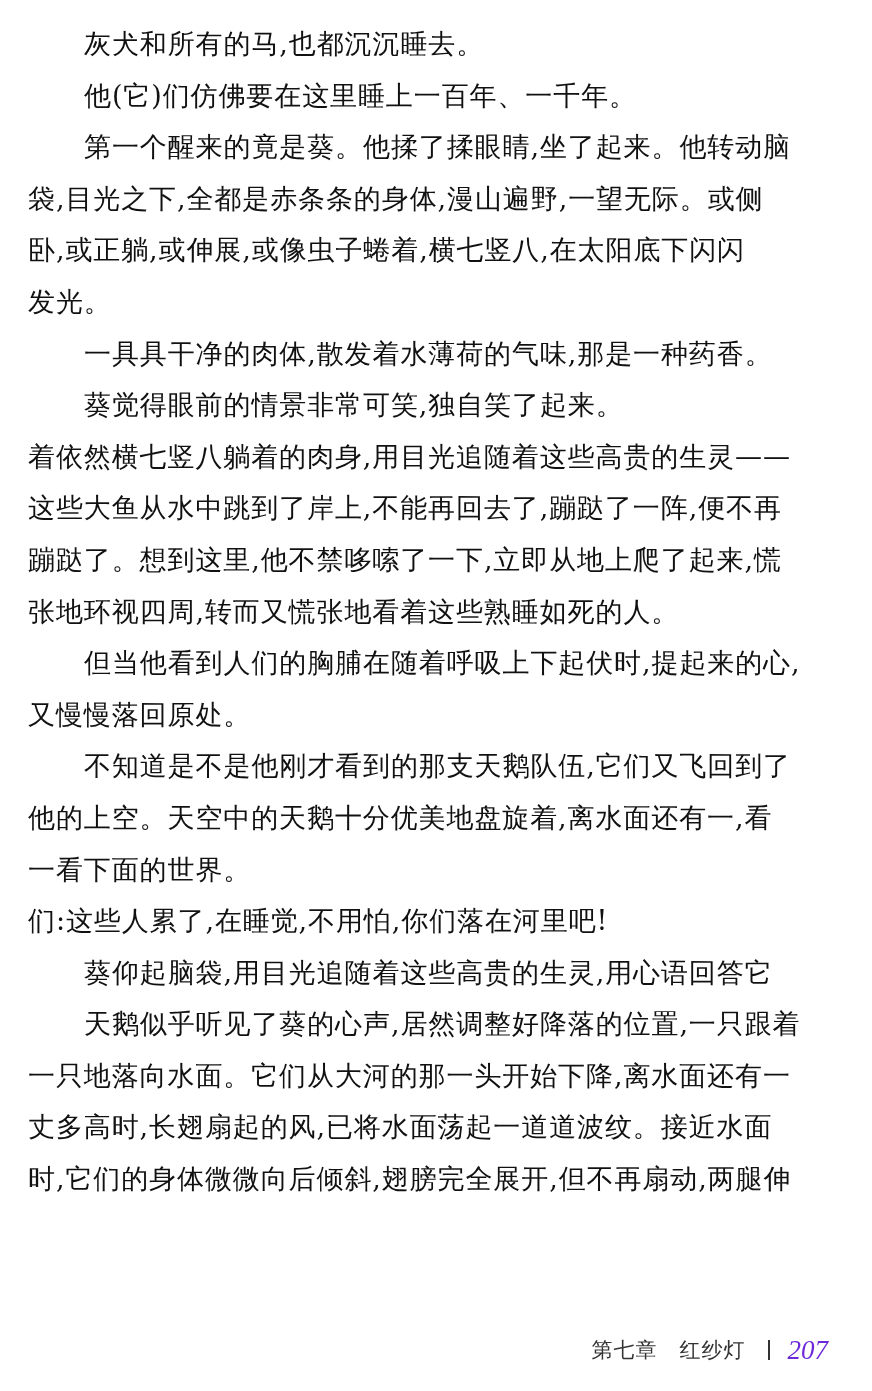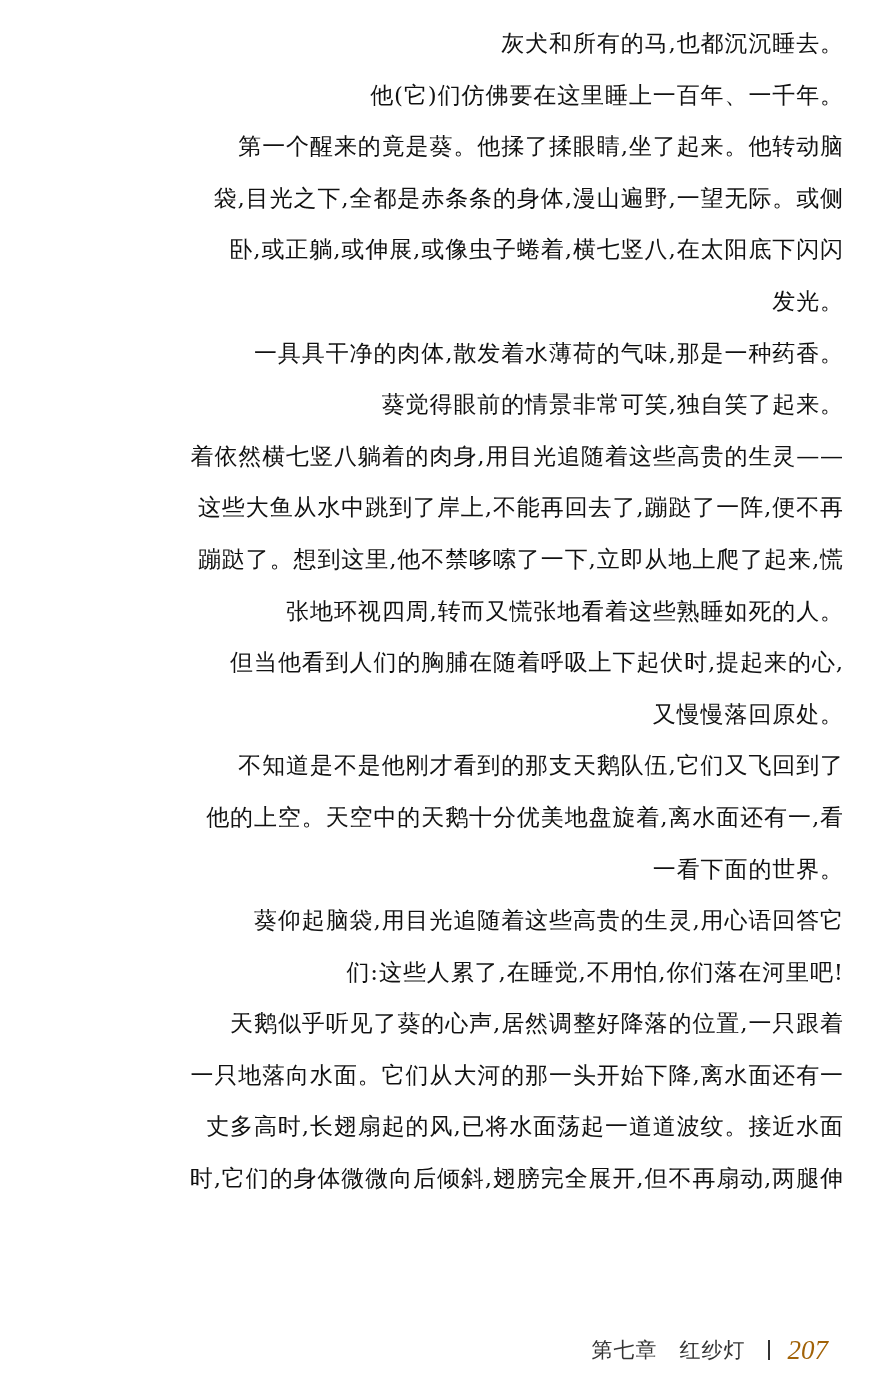--- a/index.html
+++ b/index.html
@@ -17,24 +17,23 @@
   }
   .page-body {
     position: absolute;
     left: 28px;
     top: 18px;
     width: 816px;
   }
   .line {
     height: 51.6px;
     line-height: 51.6px;
-    font-size: 23px;
+    font-size: 27px;
     white-space: nowrap;
     letter-spacing: 0.9px;
-    text-align: right;
   }
   .line.indent {
     padding-left: 56px;
   }
   .footer {
     position: absolute;
     right: 44px;
     top: 1330px;
     height: 40px;
     display: flex;
@@ -54,21 +53,21 @@
     display: inline-block;
     width: 2px;
     height: 20px;
     background: #333333;
     margin: 0 18px 0 22px;
   }
   .footer .page-num {
     font-family: "Liberation Serif", "DejaVu Serif", serif;
     font-style: italic;
     font-size: 27px;
-    color: #a16207;
+    color: #6d28d9;
   }
 </style>
 </head>
 <body>
 
 <div class="page-body">
   <div class="line indent">灰犬和所有的马,也都沉沉睡去。</div>
   <div class="line indent">他(它)们仿佛要在这里睡上一百年、一千年。</div>
   <div class="line indent">第一个醒来的竟是葵。他揉了揉眼睛,坐了起来。他转动脑</div>
   <div class="line">袋,目光之下,全都是赤条条的身体,漫山遍野,一望无际。或侧</div>
@@ -78,22 +77,22 @@
   <div class="line indent">葵觉得眼前的情景非常可笑,独自笑了起来。</div>
   <div class="line">着依然横七竖八躺着的肉身,用目光追随着这些高贵的生灵——</div>
   <div class="line">这些大鱼从水中跳到了岸上,不能再回去了,蹦跶了一阵,便不再</div>
   <div class="line">蹦跶了。想到这里,他不禁哆嗦了一下,立即从地上爬了起来,慌</div>
   <div class="line">张地环视四周,转而又慌张地看着这些熟睡如死的人。</div>
   <div class="line indent">但当他看到人们的胸脯在随着呼吸上下起伏时,提起来的心,</div>
   <div class="line">又慢慢落回原处。</div>
   <div class="line indent">不知道是不是他刚才看到的那支天鹅队伍,它们又飞回到了</div>
   <div class="line">他的上空。天空中的天鹅十分优美地盘旋着,离水面还有一,看</div>
   <div class="line">一看下面的世界。</div>
+  <div class="line">们:这些人累了,在睡觉,不用怕,你们落在河里吧!</div>
   <div class="line indent">葵仰起脑袋,用目光追随着这些高贵的生灵,用心语回答它</div>
-  <div class="line">们:这些人累了,在睡觉,不用怕,你们落在河里吧!</div>
   <div class="line indent">天鹅似乎听见了葵的心声,居然调整好降落的位置,一只跟着</div>
   <div class="line">一只地落向水面。它们从大河的那一头开始下降,离水面还有一</div>
   <div class="line">丈多高时,长翅扇起的风,已将水面荡起一道道波纹。接近水面</div>
   <div class="line">时,它们的身体微微向后倾斜,翅膀完全展开,但不再扇动,两腿伸</div>
 </div>
 
 <div class="footer">
   <span class="chapter">第七章</span>
   <span class="gap"></span>
   <span class="chapter">红纱灯</span>

